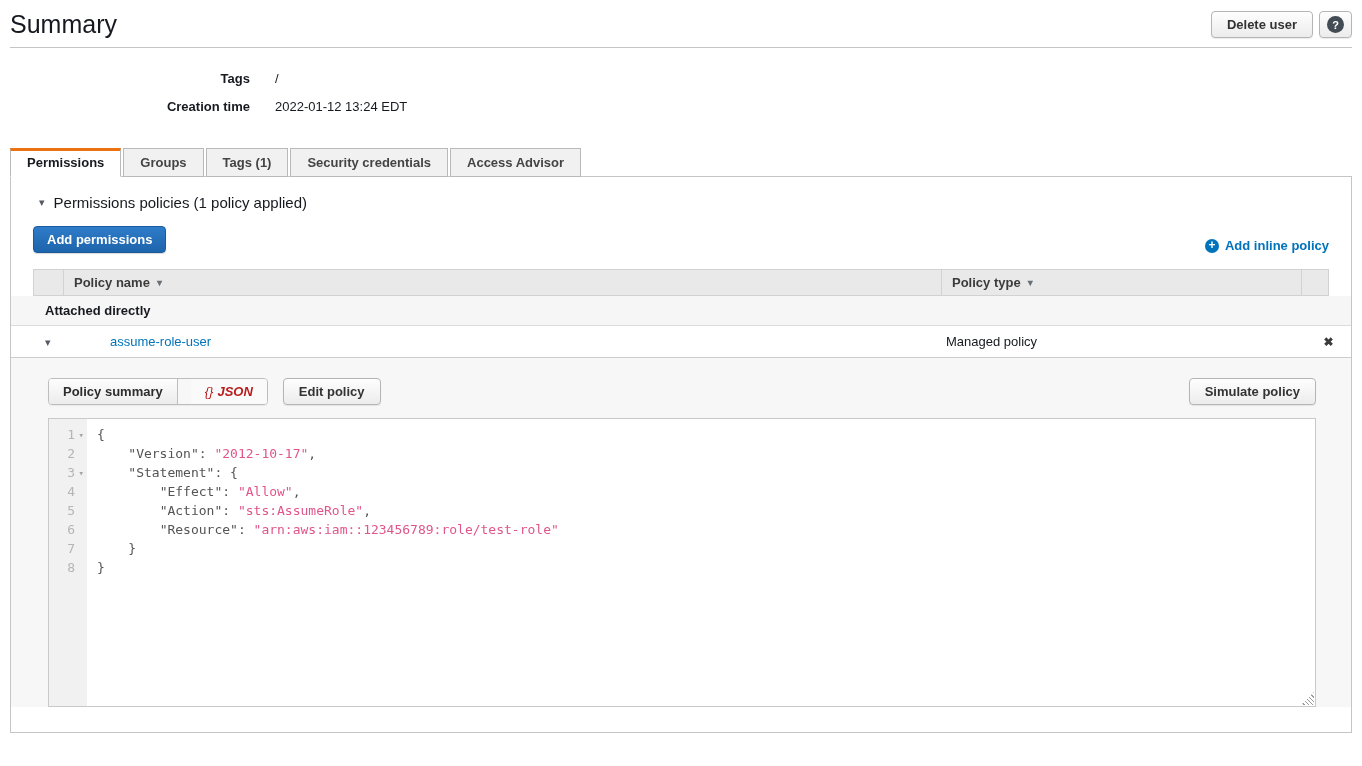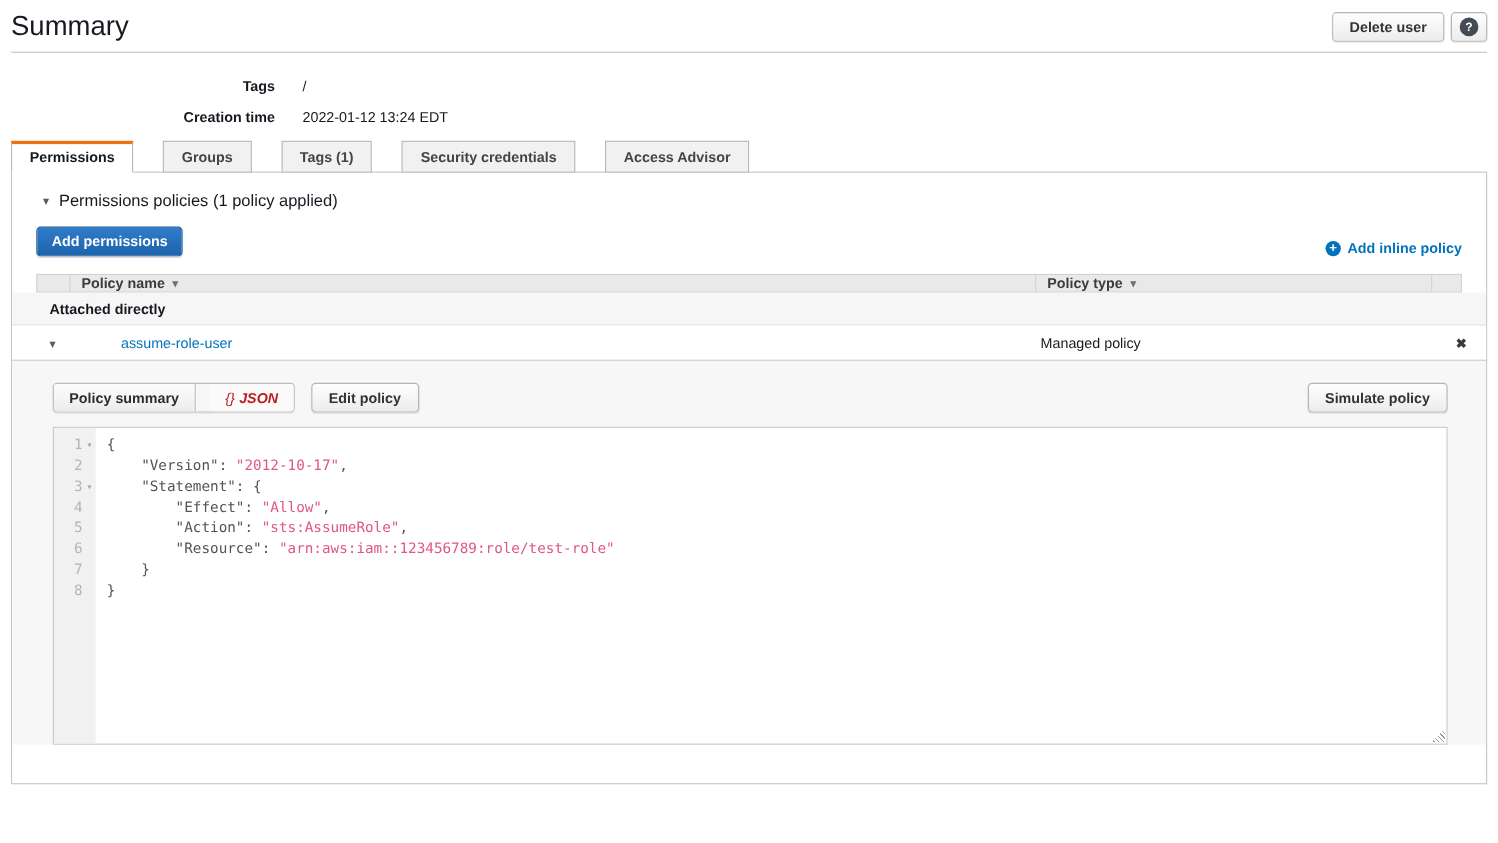--- a/index.html
+++ b/index.html
@@ -28,21 +28,21 @@
   .divider { margin:8px 10px 0 10px; border-bottom:1px solid #c5c5c5; }
 
   
   .details { margin-top:16px; }
   .detail-row { display:flex; align-items:center; height:28px; font-size:13px; }
   .detail-label { width:250px; text-align:right; font-weight:bold; color:#16191f; }
   .detail-value { margin-left:25px; color:#16191f; display:flex; align-items:center; gap:8px; }
   .copy-icon { cursor:pointer; display:inline-block; margin-top:2px; }
 
   
-  .tabs { display:flex; margin:8px 10px 0 10px; position:relative; z-index:2;gap:25px; }
+  .tabs { display:flex; margin:28px 10px 0 10px; position:relative; z-index:2; }
   .tab {
     padding:6px 16px 6px 16px; font-size:13px; font-weight:bold; color:#444;
     background:#f1f1f1; border:1px solid #b9b9b9; margin-right:2px;
     margin-bottom:-1px; cursor:pointer; white-space:nowrap;
   }
   .tab.active {
     background:#fff; color:#16191f;
     border-top:3px solid #ec7211; border-bottom:1px solid #fff; padding-top:4px;
   }
 
@@ -61,21 +61,21 @@
     border-radius:4px; cursor:pointer; box-shadow:0 1px 1px rgba(0,0,0,.15);
   }
   .inline-policy-link { color:#0073bb; font-weight:bold; font-size:13px; display:flex; align-items:center; gap:6px; cursor:pointer; }
   .plus-circle {
     width:14px; height:14px; border-radius:50%; background:#0073bb; color:#fff;
     font-size:12px; font-weight:bold; line-height:13px; text-align:center;
   }
 
   
   .policy-table { margin-top:16px; font-size:13px; }
-  .thead { display:flex; height:17px; margin:0 22px; background:#e9e9e9; border:1px solid #d2d2d2; }
+  .thead { display:flex; height:27px; margin:0 22px; background:#e9e9e9; border:1px solid #d2d2d2; }
   .th { border-right:1px solid #d2d2d2; display:flex; align-items:center; padding-left:10px; font-weight:bold; color:#3b3b3b; }
   .th:last-child { border-right:none; }
   .th-spacer { width:30px; padding:0; }
   .th-name { flex:1; }
   .th-type { width:360px; }
   .th-end { width:26px; padding:0; }
   .sort-caret { color:#687078; font-size:10px; margin-left:7px; }
   .group-row { height:30px; line-height:30px; background:#f6f6f6; border-bottom:1px solid #dcdcdc; font-weight:bold; color:#16191f; padding-left:34px; }
   .data-row { height:31px; display:flex; align-items:center; background:#fff; padding-left:34px; }
   .expander-cell { width:65px; cursor:pointer; }

